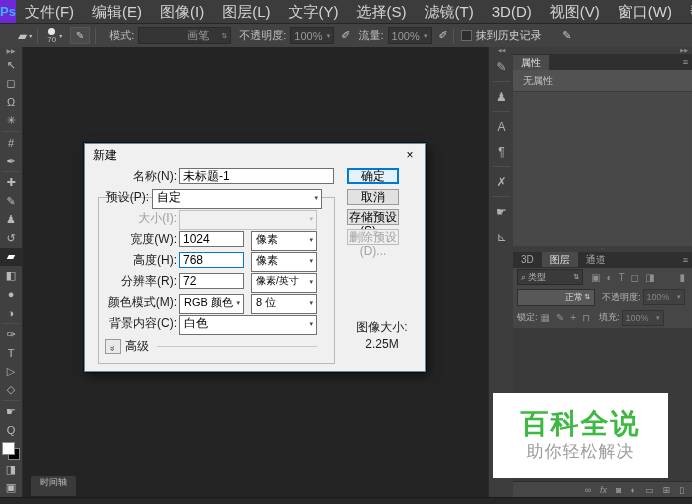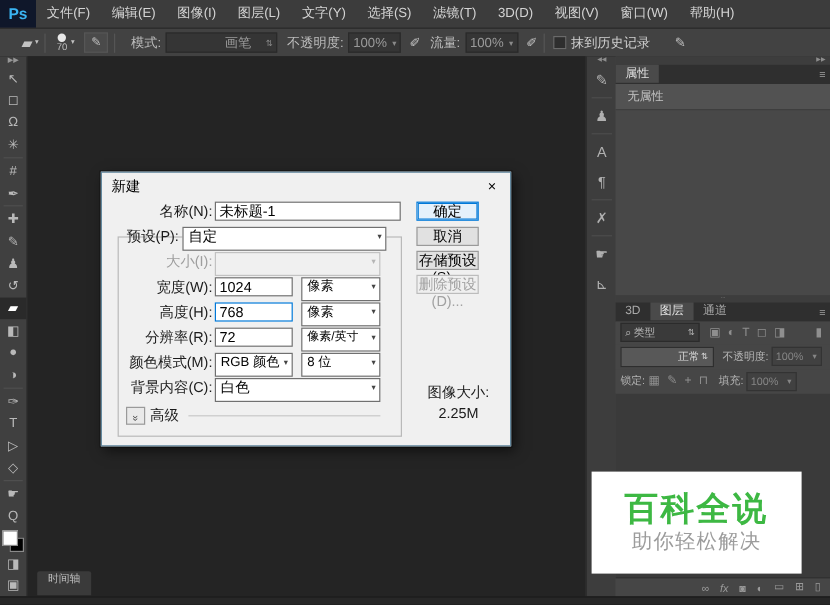--- a/index.html
+++ b/index.html
@@ -4,23 +4,23 @@
 <style>
   html,body{margin:0;padding:0;background:#111;}
   .screen{position:relative;width:692px;height:504px;overflow:hidden;
     background:#252525;font-family:"Liberation Sans","DejaVu Sans",sans-serif;
     -webkit-font-smoothing:antialiased;}
   .abs{position:absolute;}
 
   
   .menubar{left:0;top:0;width:692px;height:23px;background:#3c3c3c;
     border-bottom:1px solid #262626;display:flex;align-items:center;}
-  .ps-logo{width:30px;height:23px;background:#0f172a;color:#3ab4f2;
+  .ps-logo{width:30px;height:23px;background:#6d28d9;color:#3ab4f2;
     font-weight:bold;font-size:13px;display:flex;align-items:center;justify-content:center;}
-  .menu-item{font-size:11px;color:#d4d4d4;padding:0 9px;line-height:23px;white-space:nowrap;}
+  .menu-item{font-size:15px;color:#d4d4d4;padding:0 9px;line-height:23px;white-space:nowrap;}
 
   
   .optionsbar{left:0;top:24px;width:692px;height:23px;background:#424242;
     border-bottom:1px solid #1f1f1f;display:flex;align-items:center;font-size:11px;color:#c7c7c7;}
   .ob-sep{width:1px;height:16px;background:#555;margin:0 5px;}
   .ob-chip{display:flex;align-items:center;justify-content:center;color:#c2c2c2;}
   .ob-combo{height:15px;background:#353535;border:1px solid #2a2a2a;color:#9a9a9a;
     display:flex;align-items:center;padding:0 3px;margin-left:4px;}
   .ob-combo .car{font-size:7px;margin-left:4px;color:#8a8a8a;}
   .ob-label{margin-left:8px;color:#bdbdbd;white-space:nowrap;}
@@ -51,21 +51,21 @@
     display:flex;flex-direction:column;align-items:center;}
   .dock-head{height:7px;font-size:5px;color:#8d8d8d;line-height:7px;}
   .dock-icon{width:23px;height:25px;display:flex;align-items:center;justify-content:center;
     font-size:12px;color:#b0b0b0;}
   .dock-sep{width:17px;height:1px;background:#4d4d4d;margin:2px 0;}
 
   
   .panels{left:513px;top:47px;width:179px;height:450px;background:#464646;display:flex;flex-direction:column;}
   .pan-head{height:7px;background:#3d3d3d;font-size:5px;color:#8d8d8d;text-align:right;
     padding-right:4px;line-height:7px;}
-  .tabrow{height:16px;background:#2f2f2f;display:flex;align-items:flex-start;position:relative;}
+  .tabrow{height:16px;background:#2f2f2f;display:flex;align-items:center;position:relative;}
   .tab{font-size:10px;color:#a8a8a8;padding:0 8px;height:15px;line-height:15px;}
   .tab.active{background:#4a4a4a;color:#e0e0e0;}
   .pan-menu{position:absolute;right:4px;top:3px;font-size:9px;color:#a0a0a0;}
   .prop-empty{height:21px;background:#525252;border-bottom:1px solid #3a3a3a;color:#c4c4c4;
     font-size:10px;line-height:21px;padding-left:10px;}
   .prop-body{flex:1;background:#484848;}
   .gripper{height:6px;background:#3d3d3d;color:#777;font-size:5px;text-align:center;line-height:5px;}
 
   .lay-row{display:flex;align-items:center;background:#464646;position:relative;}
   .dark-combo{height:14px;background:#3a3a3a;border:1px solid #2b2b2b;color:#b5b5b5;

